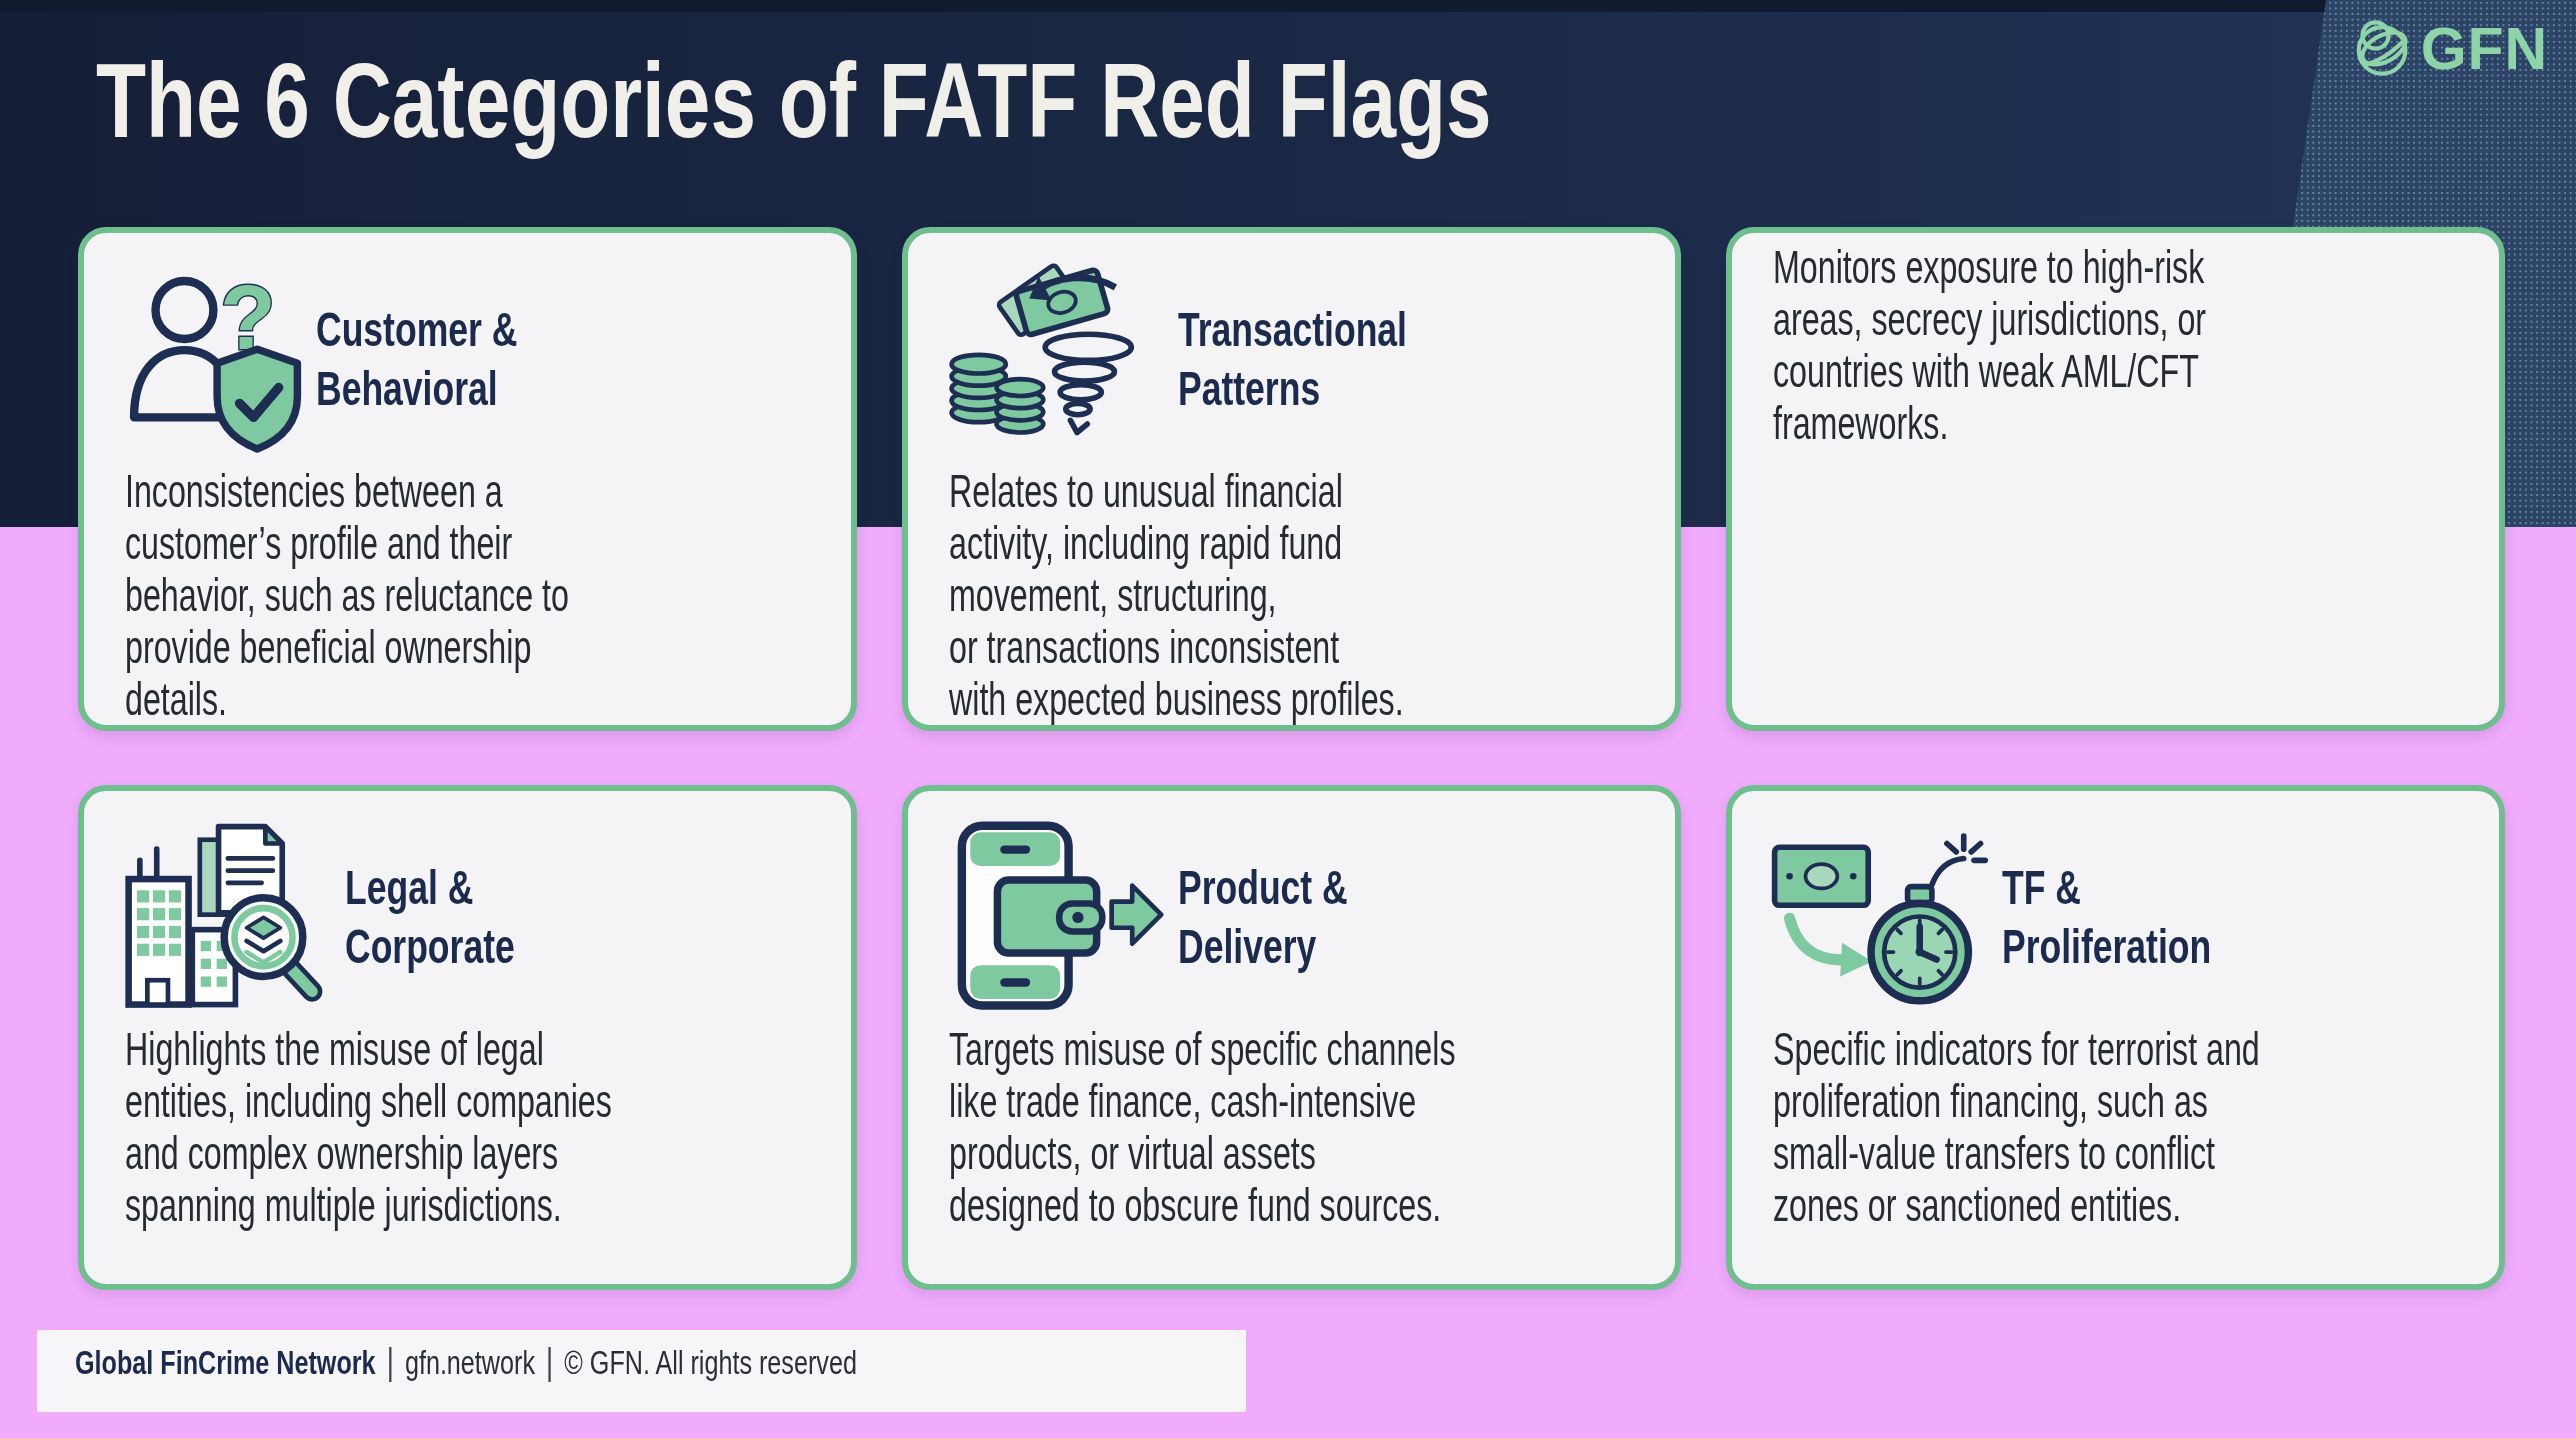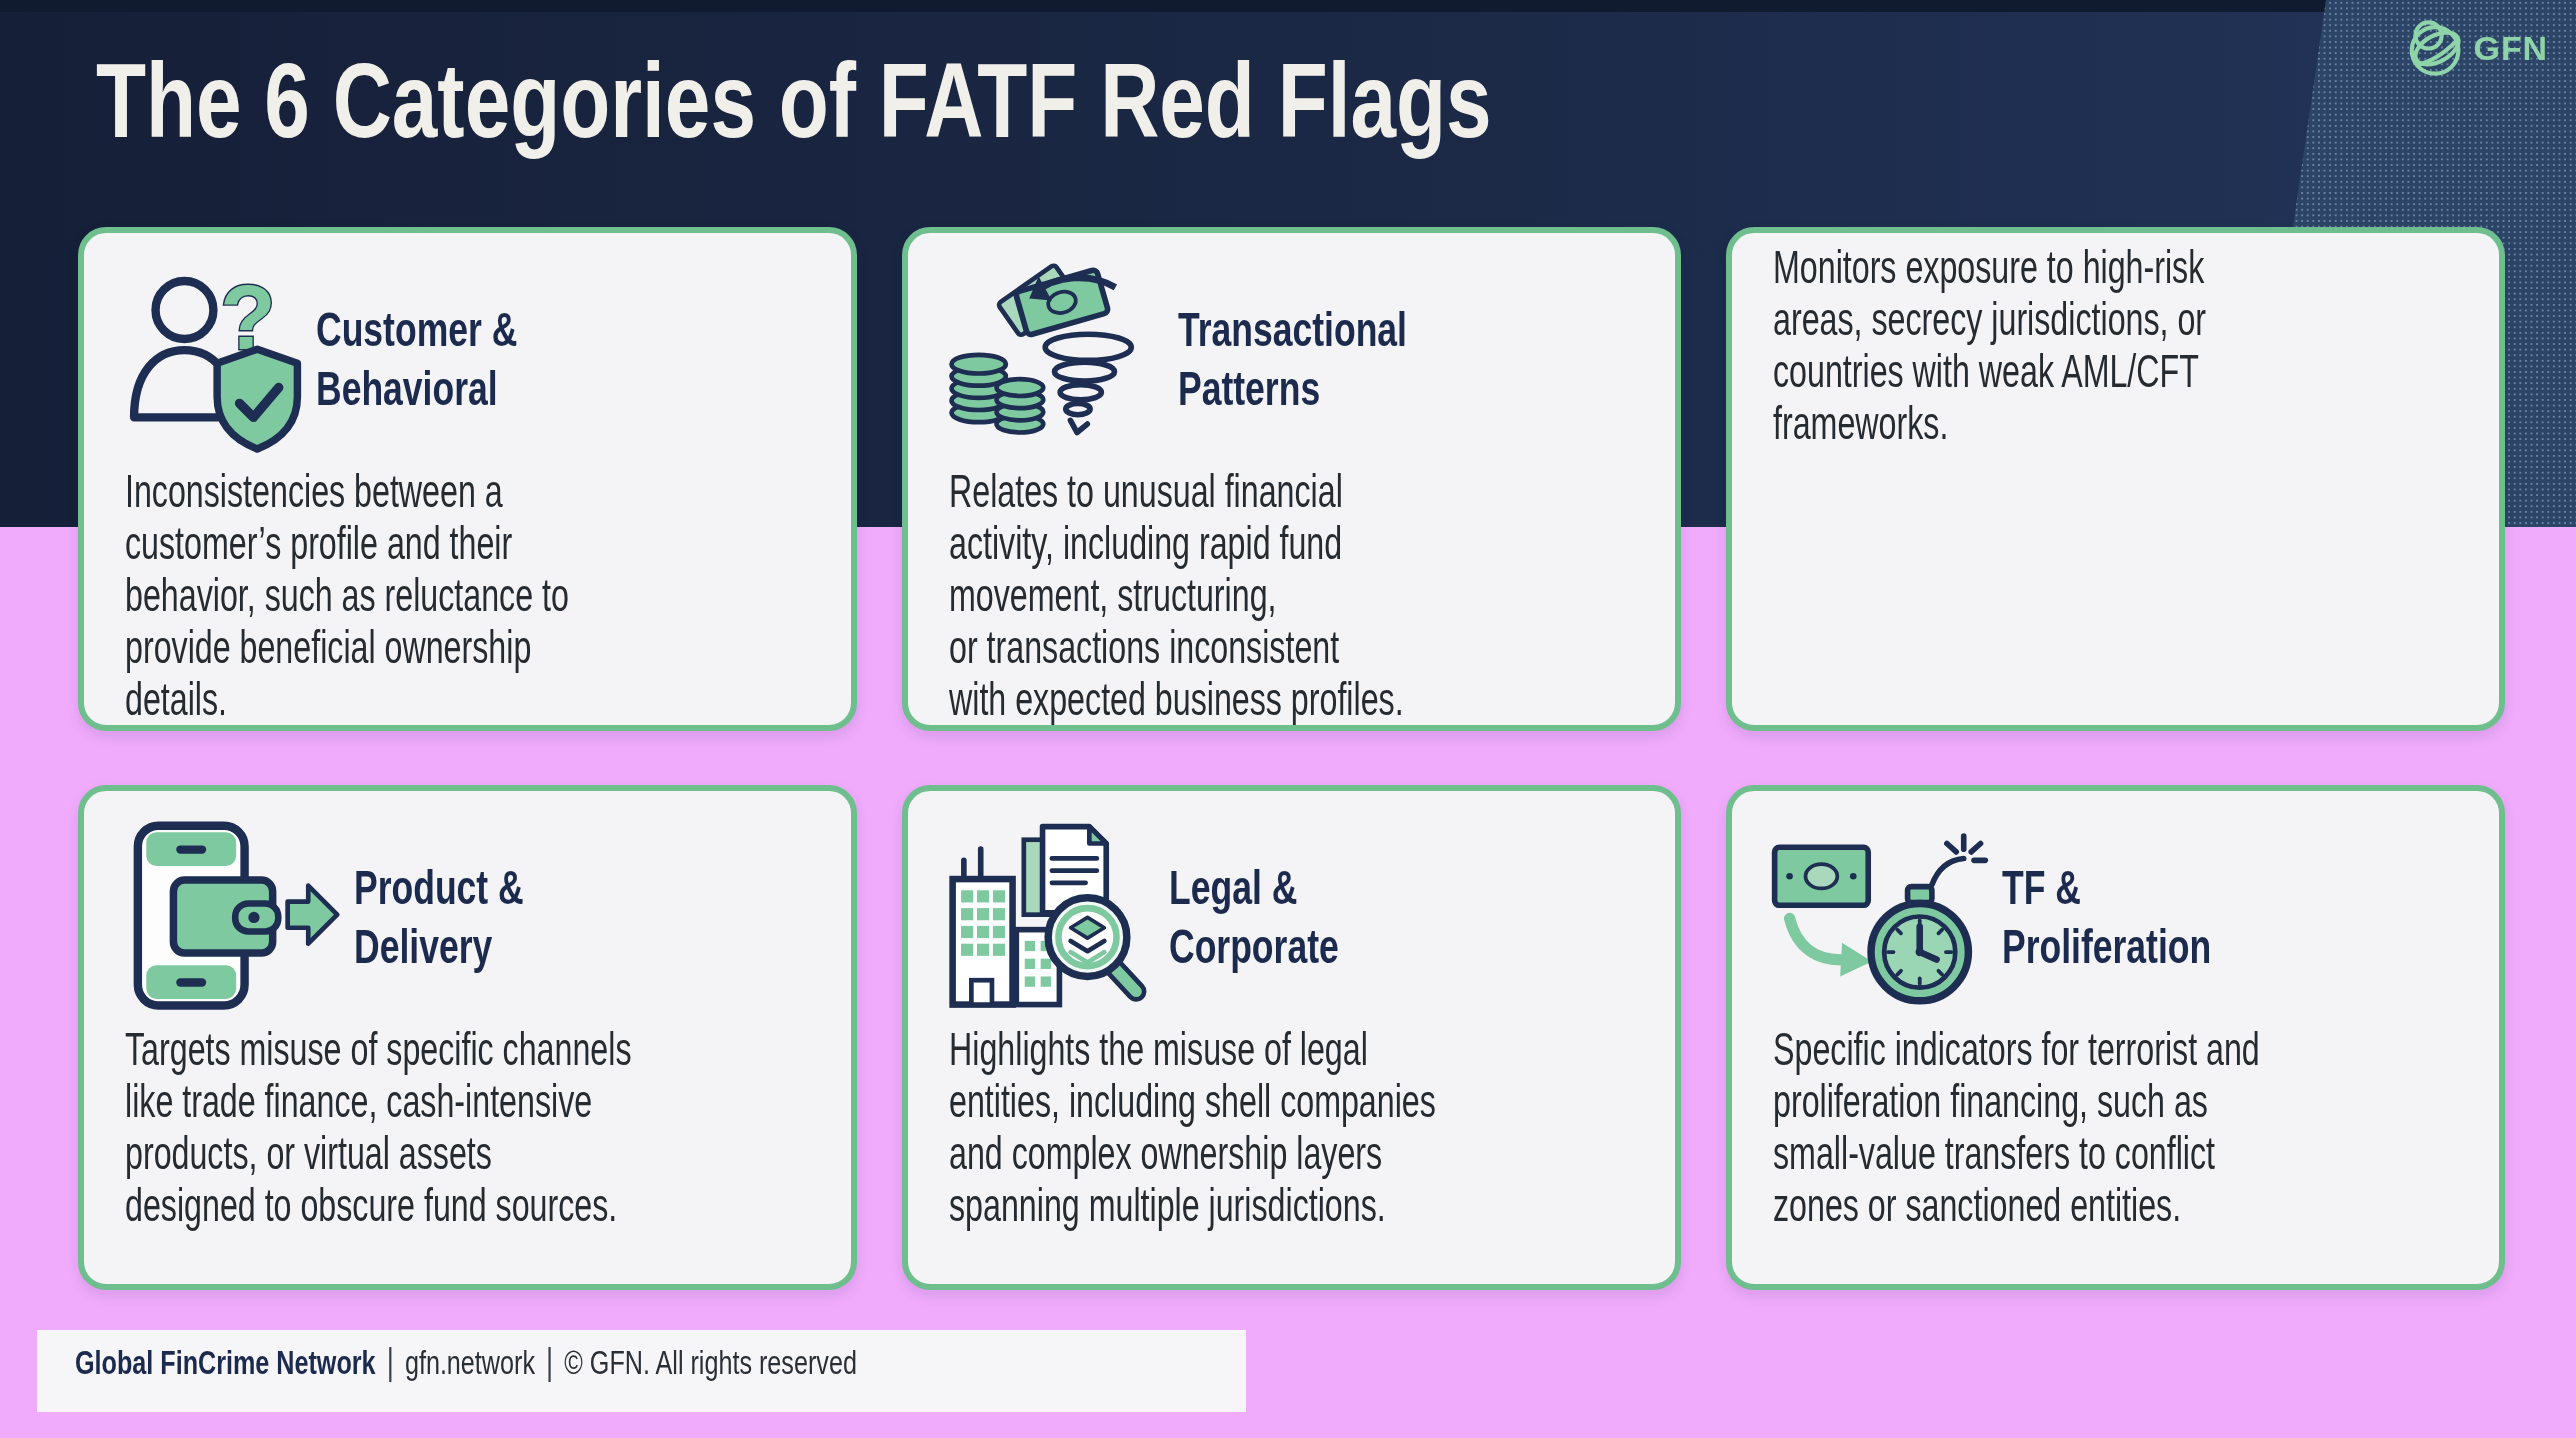--- a/index.html
+++ b/index.html
@@ -20,21 +20,21 @@
     background-color:#2c4567;
     background-image:radial-gradient(rgba(170,194,226,0.5) 1.1px, transparent 1.3px);
     background-size:5.6px 5.6px;
   }
   .main-title {
     position:absolute; left:96px; top:41px; width:2246px;
     font-size:105px; font-weight:700; color:#f1efe9; letter-spacing:0px;
     white-space:nowrap; transform:scaleX(0.78); transform-origin:0 0;
   }
   .logo { position:absolute; top:13px; right:28px; display:flex; align-items:center; gap:9.4px; }
-  .logo-text { color:#8fd3a8; font-weight:700; font-size:34px; letter-spacing:0.9px; }
+  .logo-text { color:#8fd3a8; font-weight:700; font-size:59px; letter-spacing:0.9px; }
   
   .grid {
     position:absolute; left:78px; top:227px;
     display:grid; grid-template-columns:repeat(3,779px);
     grid-template-rows:504px 505px; column-gap:45px; row-gap:54px;
   }
   .card {
     box-sizing:border-box; background:#f4f4f6;
     border:6.5px solid #6fbe8e; border-radius:28px;
     box-shadow:0 5.6px 13px rgba(15,25,55,0.10);
@@ -160,44 +160,20 @@
     <div class="card">
       <div class="card-body">Monitors exposure to high-risk
 areas, secrecy jurisdictions, or
 countries with weak AML/CFT
 frameworks.</div>
     </div>
 
     <div class="card">
       <div class="card-head">
         <span class="icon-slot">
-          <svg width="220" height="192" viewBox="0 0 235 205">
-            <rect x="18" y="5" width="114" height="192" rx="22" fill="#fdfdfe" stroke="#1e2e52" stroke-width="9"></rect>
-            <rect x="27" y="12" width="96" height="36" rx="11" fill="#7ec9a0"></rect>
-            <rect x="59" y="26" width="32" height="9" rx="4.5" fill="#1e2e52"></rect>
-            <rect x="27" y="154" width="96" height="36" rx="11" fill="#7ec9a0"></rect>
-            <rect x="59" y="168" width="32" height="9" rx="4.5" fill="#1e2e52"></rect>
-            <rect x="56" y="63" width="106" height="78" rx="12" fill="#7ec9a0" stroke="#1e2e52" stroke-width="8"></rect>
-            <rect x="122" y="88" width="46" height="30" rx="14" fill="#7ec9a0" stroke="#1e2e52" stroke-width="7"></rect>
-            <circle cx="142" cy="103" r="6" fill="#1e2e52"></circle>
-            <path d="M178 86 h22 v-17 l31 31 -31 31 v-17 h-22 z" fill="#7ec9a0" stroke="#1e2e52" stroke-width="5" stroke-linejoin="round"></path>
-          </svg>
-        </span>
-        <div class="card-title">Product &amp;
-Delivery</div>
-      </div>
-      <div class="card-body">Targets misuse of specific channels
-like trade finance, cash-intensive
-products, or virtual assets
-designed to obscure fund sources.</div>
-    </div>
-
-    <div class="card">
-      <div class="card-head">
-        <span class="icon-slot">
           <svg width="211" height="192" viewBox="0 0 225 205">
             <rect x="84" y="20" width="58" height="80" fill="#a9d8bd" stroke="#1e2e52" stroke-width="5"></rect>
             <path d="M104 6 H154 L172 24 V98 H104 Z" fill="#ffffff" stroke="#1e2e52" stroke-width="6" stroke-linejoin="round"></path>
             <path d="M154 6 V24 H172 Z" fill="#7ec9a0" stroke="#1e2e52" stroke-width="5" stroke-linejoin="round"></path>
             <g stroke="#1e2e52" stroke-width="5" stroke-linecap="round">
               <line x1="114" y1="40" x2="162" y2="40"></line>
               <line x1="114" y1="53" x2="162" y2="53"></line>
               <line x1="114" y1="66" x2="150" y2="66"></line>
             </g>
             <g stroke="#1e2e52" stroke-width="6" stroke-linecap="round">
@@ -238,20 +214,44 @@
             <path d="M134 140 l18 11 18 -11" fill="none" stroke="#7ec9a0" stroke-width="5" stroke-linejoin="round" stroke-linecap="round"></path>
           </svg>
         </span>
         <div class="card-title">Legal &amp;
 Corporate</div>
       </div>
       <div class="card-body">Highlights the misuse of legal
 entities, including shell companies
 and complex ownership layers
 spanning multiple jurisdictions.</div>
+    </div>
+
+    <div class="card">
+      <div class="card-head">
+        <span class="icon-slot">
+          <svg width="220" height="192" viewBox="0 0 235 205">
+            <rect x="18" y="5" width="114" height="192" rx="22" fill="#fdfdfe" stroke="#1e2e52" stroke-width="9"></rect>
+            <rect x="27" y="12" width="96" height="36" rx="11" fill="#7ec9a0"></rect>
+            <rect x="59" y="26" width="32" height="9" rx="4.5" fill="#1e2e52"></rect>
+            <rect x="27" y="154" width="96" height="36" rx="11" fill="#7ec9a0"></rect>
+            <rect x="59" y="168" width="32" height="9" rx="4.5" fill="#1e2e52"></rect>
+            <rect x="56" y="63" width="106" height="78" rx="12" fill="#7ec9a0" stroke="#1e2e52" stroke-width="8"></rect>
+            <rect x="122" y="88" width="46" height="30" rx="14" fill="#7ec9a0" stroke="#1e2e52" stroke-width="7"></rect>
+            <circle cx="142" cy="103" r="6" fill="#1e2e52"></circle>
+            <path d="M178 86 h22 v-17 l31 31 -31 31 v-17 h-22 z" fill="#7ec9a0" stroke="#1e2e52" stroke-width="5" stroke-linejoin="round"></path>
+          </svg>
+        </span>
+        <div class="card-title">Product &amp;
+Delivery</div>
+      </div>
+      <div class="card-body">Targets misuse of specific channels
+like trade finance, cash-intensive
+products, or virtual assets
+designed to obscure fund sources.</div>
     </div>
 
     <div class="card">
       <div class="card-head">
         <span class="icon-slot">
           <svg width="220" height="192" viewBox="0 0 235 205">
             <rect x="6" y="28" width="100" height="62" rx="5" fill="#7ec9a0" stroke="#1e2e52" stroke-width="6"></rect>
             <ellipse cx="56" cy="59" rx="17" ry="13" fill="#a9d8bd" stroke="#1e2e52" stroke-width="4"></ellipse>
             <circle cx="22" cy="59" r="3.5" fill="#1e2e52"></circle>
             <circle cx="90" cy="59" r="3.5" fill="#1e2e52"></circle>

